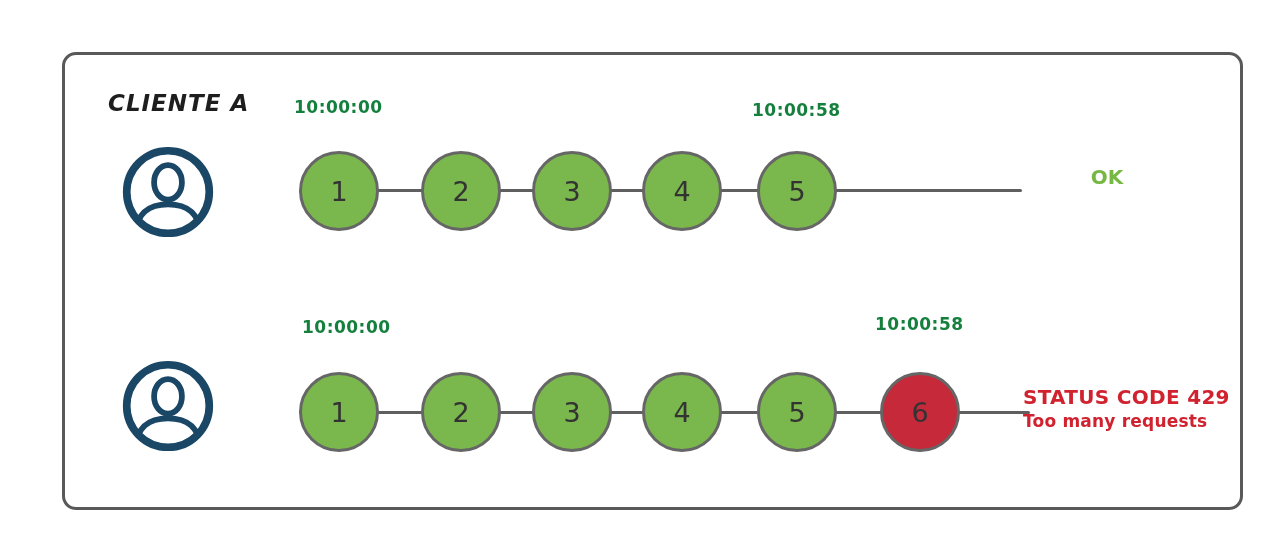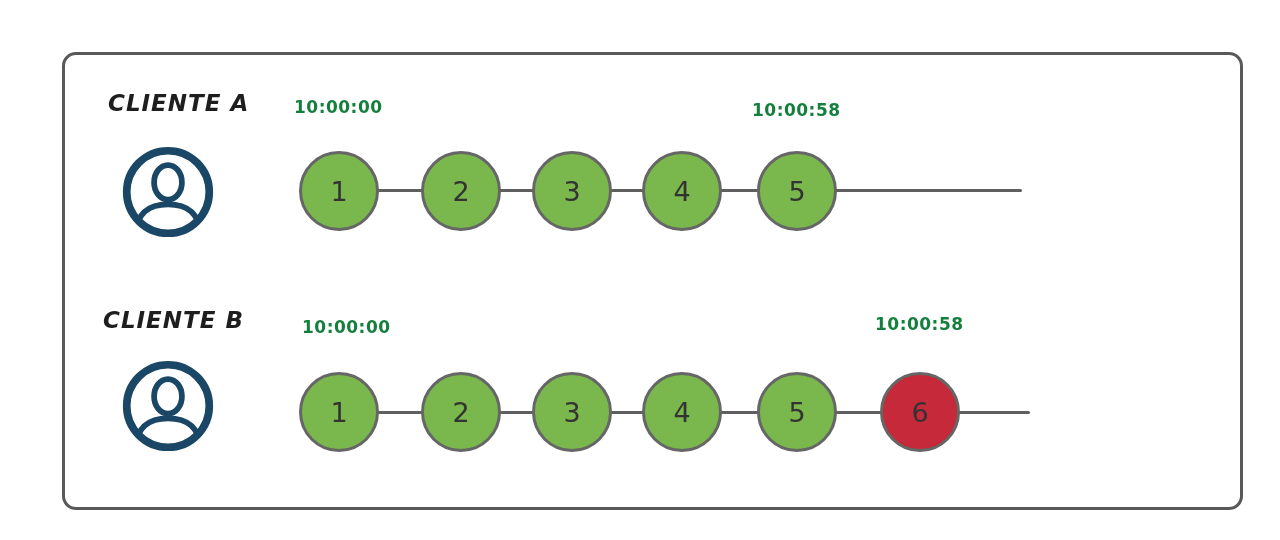--- a/index.html
+++ b/index.html
@@ -68,23 +68,23 @@
 
   <div class="tl" style="left:274px;top:134px;width:683px"></div>
 
   <div class="circle ok" style="left:234px;top:96px">1</div>
   <div class="circle ok" style="left:356px;top:96px">2</div>
   <div class="circle ok" style="left:467px;top:96px">3</div>
   <div class="circle ok" style="left:577px;top:96px">4</div>
   <div class="circle ok" style="left:692px;top:96px">5</div>
 
   <div class="status ok" style="left:957px;top:110px;width:170px">
+    <div class="l2">OK</div>
   </div>
 
-  <div class="client-label" style="left:38px;top:252px">CLIENTE B</div>
 
   <div class="avatar" style="left:55px;top:303px">
     <svg viewBox="0 0 100 100" aria-hidden="true">
       <defs>
           <clipPath id="avB">
             <circle cx="50" cy="50" r="43"></circle>
           </clipPath>
         </defs>
       <g clip-path="url(#avB)">
         <path d="M15,100 C16,70 32,63 50,63 C68,63 84,70 85,100 Z" fill="#ffffff" stroke="#1b4766" stroke-width="6"></path>
@@ -99,14 +99,18 @@
 
   <div class="tl" style="left:274px;top:356px;width:691px"></div>
 
   <div class="circle ok" style="left:234px;top:317px">1</div>
   <div class="circle ok" style="left:356px;top:317px">2</div>
   <div class="circle ok" style="left:467px;top:317px">3</div>
   <div class="circle ok" style="left:577px;top:317px">4</div>
   <div class="circle ok" style="left:692px;top:317px">5</div>
   <div class="circle blocked" style="left:815px;top:317px">6</div>
 
+  <div class="status err" style="left:958px;top:330px;width:170px">
+    <div class="l1">STATUS CODE 429</div>
+    <div class="l2">Too many requests</div>
+  </div>
 
 </div>
 
 </body></html>

